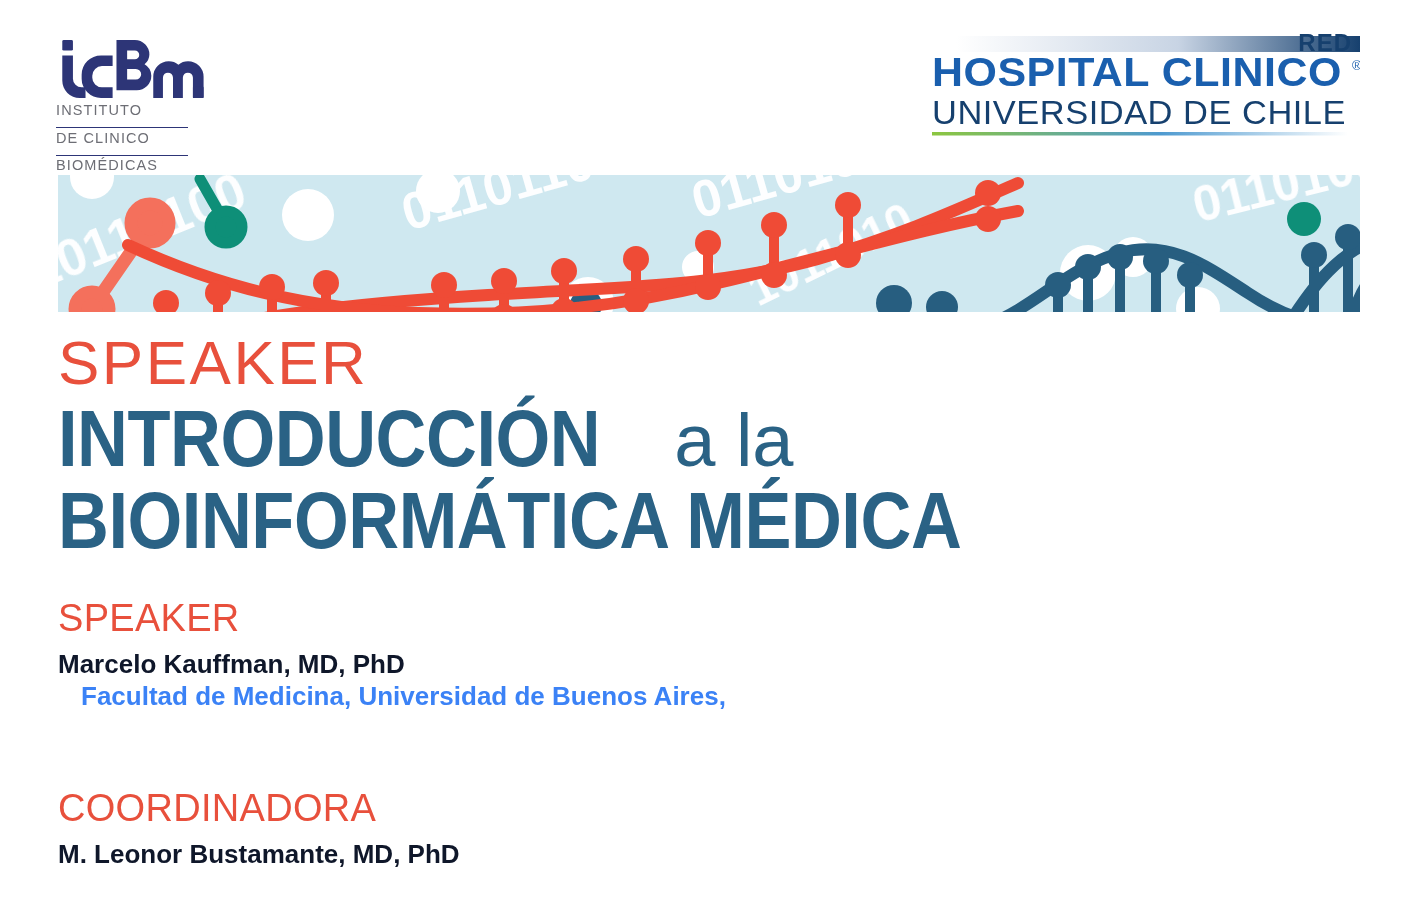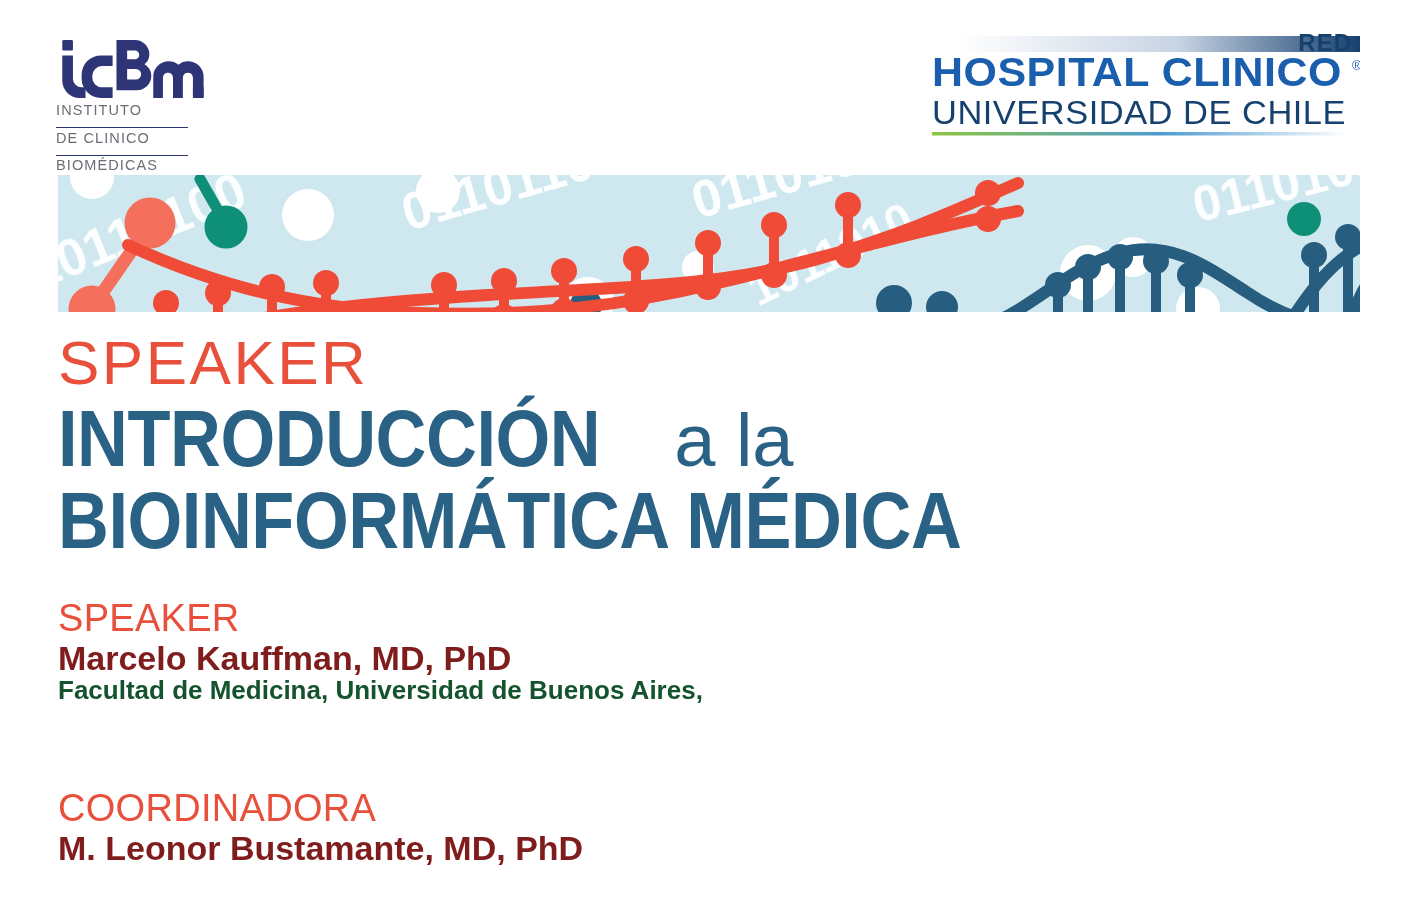--- a/index.html
+++ b/index.html
@@ -66,28 +66,29 @@
   
   .block{position:absolute;left:58px;}
   .block.speaker{top:600px;}
   .block.coord{top:790px;}
   .role{
     font-size:38px;font-weight:normal;color:#e8503c;
     letter-spacing:0.3px;line-height:36px;white-space:nowrap;
     font-family:"Liberation Sans", sans-serif;
   }
   .pname{
-    font-size:34px;font-weight:bold;color:#7f1d1d;
-    line-height:32px;white-space:nowrap;margin-top:6px;
+    font-size:26px;font-weight:bold;color:#0f172a;
+    line-height:32px;white-space:nowrap;margin-top:12px;
     font-family:"Liberation Sans", sans-serif;
   }
   .affil{
-    font-size:26px;font-weight:bold;color:#14532d;
+    font-size:26px;font-weight:bold;color:#3b82f6;
     line-height:32px;white-space:nowrap;
     font-family:"Liberation Sans", sans-serif;
+    margin-left:23px;
   }
 </style>
 </head>
 <body>
 
 <div class="poster">
 
   <div class="icbm">
     <svg class="icbm-mark" viewBox="0 0 150 62">
       <g fill="#2d3577">

